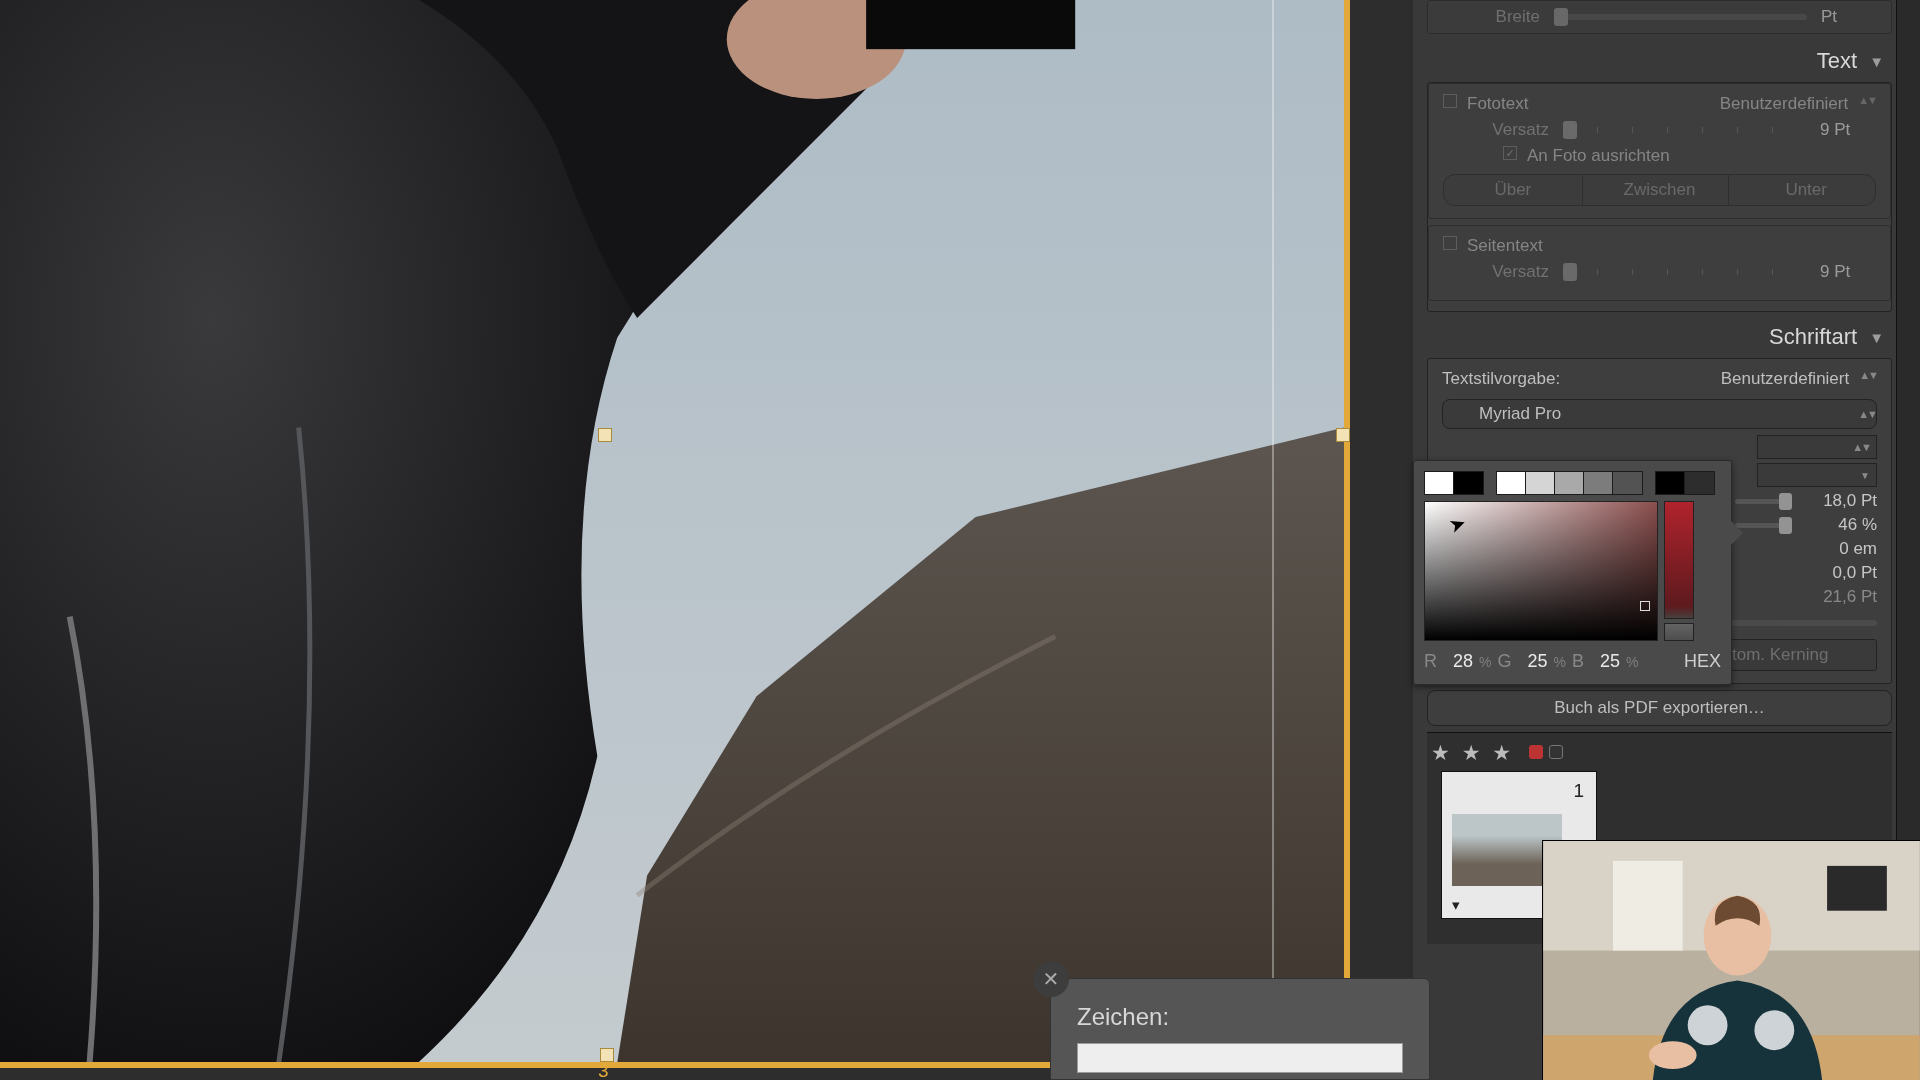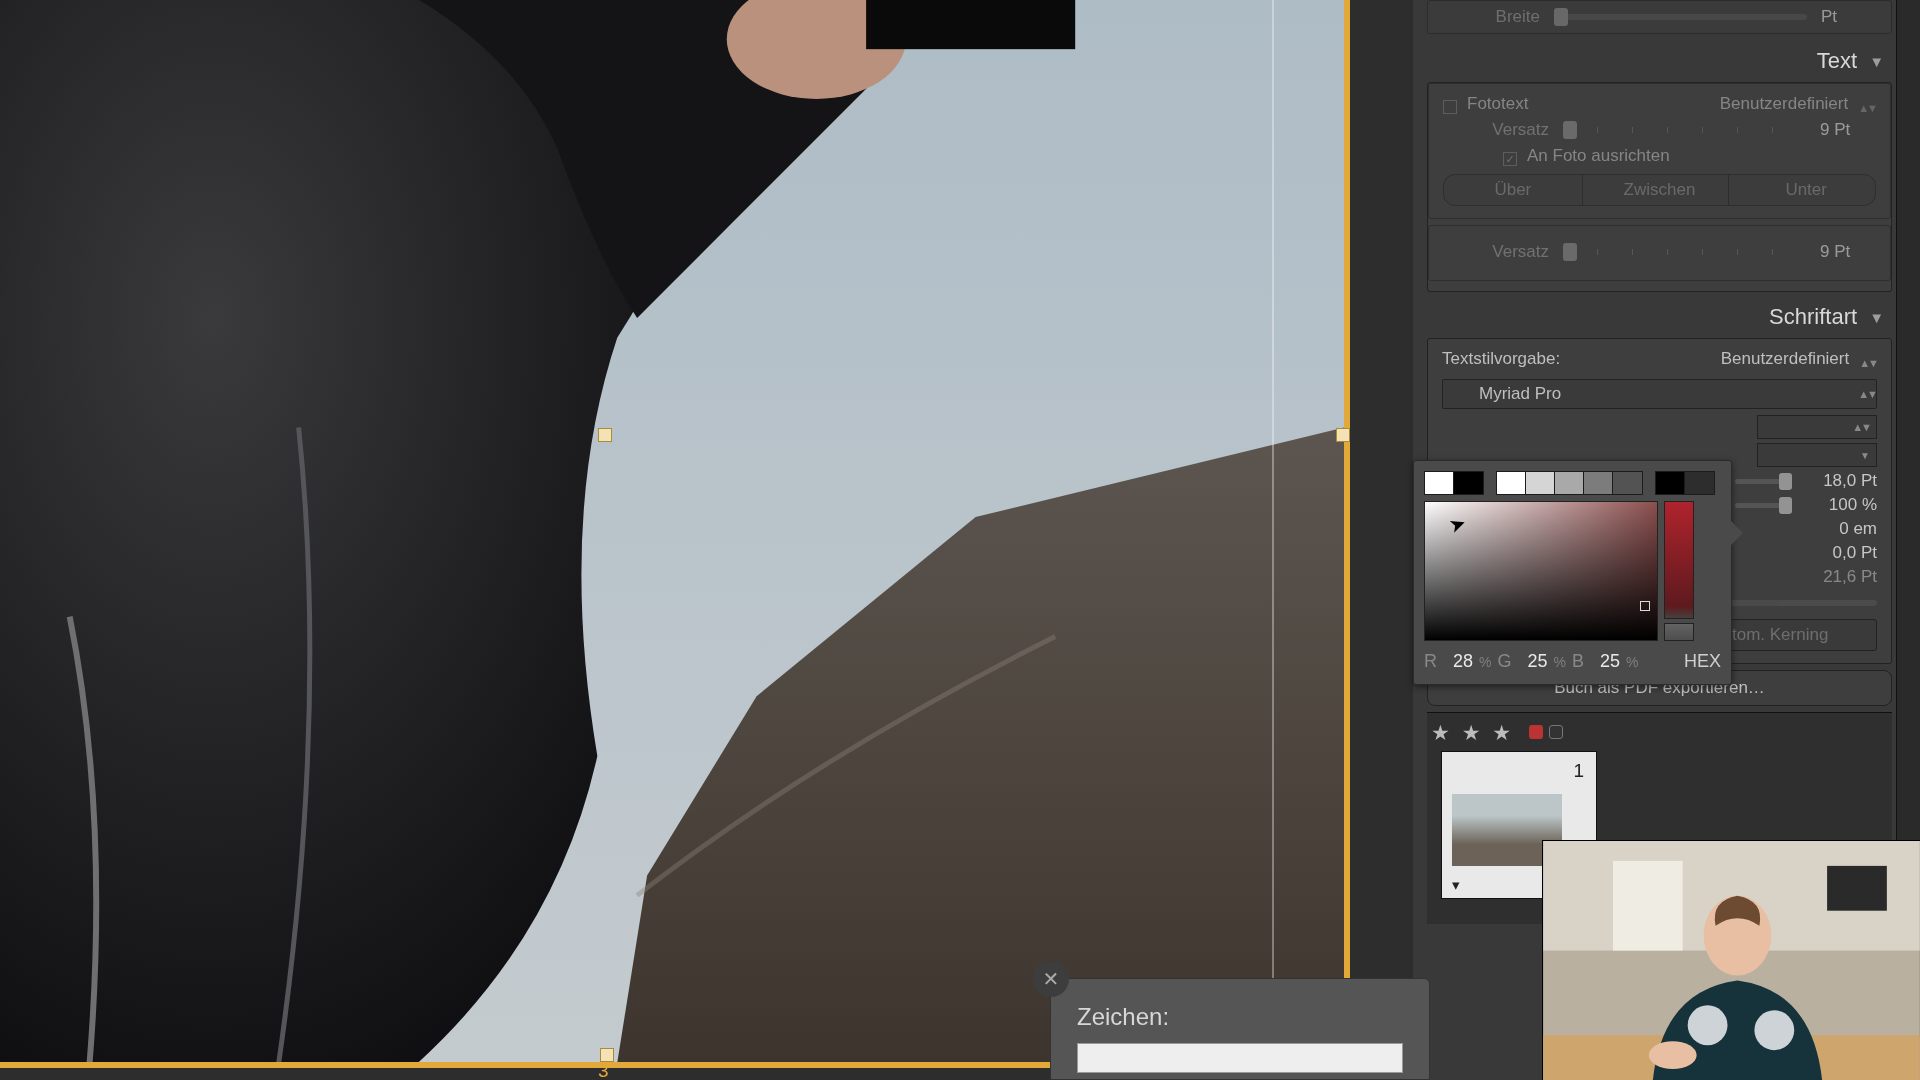--- a/index.html
+++ b/index.html
@@ -20,21 +20,21 @@
 .right-rail { position: absolute; right: 0; top: 0; width: 507px; height: 1080px; background: #393939; color: #bfbfbf; font-size: 17px; }
 .scrollbar-outer { position: absolute; right: 0; top: 0; width: 24px; height: 100%; background: #2a2a2a; border-left: 1px solid #111; }
 .panel-stack { position: absolute; left: 14px; right: 28px; top: 0; }
 
 .section-header { display: flex; justify-content: flex-end; align-items: center; gap: 12px; color: #d8d8d8; font-size: 22px; padding: 8px 8px 8px 0; }
 .section-header .tri { font-size: 15px; color: #9d9d9d; }
 
 .panel { background: #3e3e3e; border: 1px solid #222; border-radius: 3px; padding: 10px 14px 12px; margin-bottom: 6px; }
 .dimmed { opacity: .55; }
 
-.chk-row { display: flex; align-items: flex-end; gap: 10px; margin-bottom: 4px; }
+.chk-row { display: flex; align-items: flex-start; gap: 10px; margin-bottom: 4px; }
 .chk-row .spacer { flex: 1; }
 .chk { width: 14px; height: 14px; border: 1px solid #777; background: transparent; display: inline-flex; align-items: center; justify-content: center; font-size: 11px; color: #9c9c9c; }
 .drop-arrows { font-size: 11px; color: #888; letter-spacing: -2px; }
 
 .slider-row { display: flex; align-items: center; gap: 14px; margin: 6px 0 6px 34px; }
 .slider-label { width: 72px; text-align: right; color: #9b9b9b; }
 .slider-track { flex: 1; height: 6px; background: #555; border-radius: 3px; position: relative; }
 .slider-track::after { content: ""; position: absolute; left: 0; top: -6px; width: 14px; height: 18px; border-radius: 3px; background: #8f8f8f; }
 .slider-track.ticks { background: repeating-linear-gradient(90deg, transparent 0 34px, #6a6a6a 34px 35px); }
 .slider-value { width: 56px; text-align: left; color: #e5e5e5; }
@@ -184,41 +184,45 @@
           <span>An Foto ausrichten</span>
         </div>
         <div class="seg">
           <div class="btn">Über</div>
           <div class="btn">Zwischen</div>
           <div class="btn">Unter</div>
         </div>
       </div>
 
       <div class="panel dimmed">
+        <div class="chk-row">
+          <span class="chk"></span>
+          <span>Seitentext</span>
+        </div>
         <div class="slider-row">
           <div class="slider-label">Versatz</div>
           <div class="slider-track ticks"></div>
           <div class="slider-value">9 Pt</div>
         </div>
       </div>
     </div>
 
     <div class="section-header">
       <span>Schriftart</span>
       <span class="tri">▼</span>
     </div>
 
     <div class="panel" style="position:relative;">
       <div class="chk-row" style="margin-bottom:10px;">
         <span>Textstilvorgabe:</span>
         <span class="spacer"></span>
         <span>Benutzerdefiniert</span>
         <span class="drop-arrows">▲▼</span>
       </div>
-      <div class="font-row" style="border:1px solid #222; background:#3a3a3a; border-radius:2px;padding-left:36px;">
+      <div class="font-row" style="border:1px solid #222; background:#3a3a3a; border-radius:8px;padding-left:36px;">
         <span>Myriad Pro</span>
         <span class="spacer" style="flex:1"></span>
           <span class="drop-arrows">▲▼</span>
       </div>
 
       <div class="type-rows" style="margin-top:6px;">
         <div class="type-row">
             <div class="drop-box" style="width:120px;">
               <span class="drop-arrows">▲▼</span>
             </div>
@@ -227,21 +231,21 @@
             <div class="drop-box" style="width:120px;">
               <span class="tri2">▼</span>
             </div>
           </div>
         <div class="type-row">
             <div class="mini-track"></div>
             <div class="val-r">18,0 Pt</div>
           </div>
         <div class="type-row">
             <div class="mini-track"></div>
-            <div class="val-r">100 %</div>
+            <div class="val-r">46 %</div>
           </div>
         <div class="type-row">
             <div class="val-r">0 em</div>
           </div>
         <div class="type-row">
             <div class="val-r">0,0 Pt</div>
           </div>
         <div class="type-row dimmed">
             <div class="val-r">21,6 Pt</div>
           </div>

